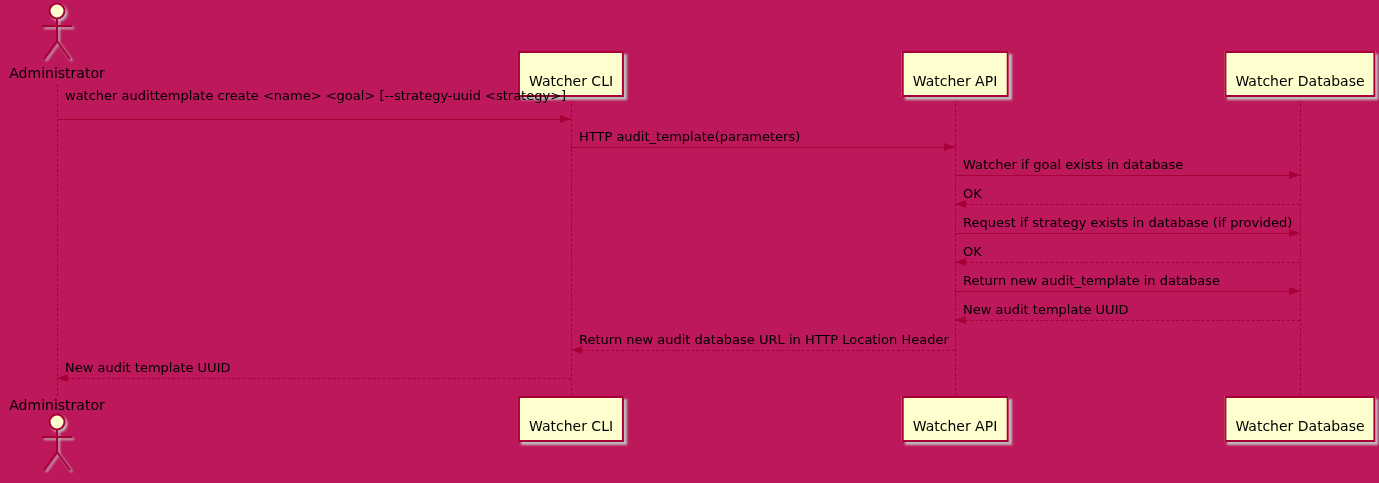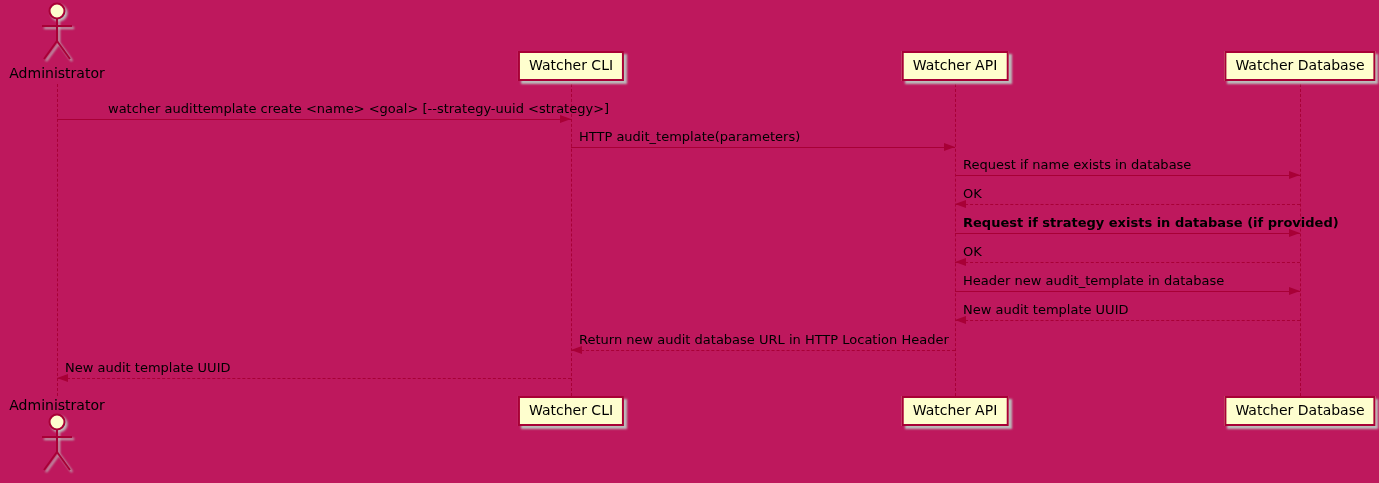--- a/index.html
+++ b/index.html
@@ -16,21 +16,21 @@
     position: absolute;
     width: 0;
     border-left: 1px dashed #A80036;
   }
   .pbox {
     position: absolute;
     transform: translateX(-50%);
     background: #FEFECE;
     border: 2px solid #A80036;
     box-shadow: 3px 3px 2px #bbbbbb;
-    padding: 4px 9px 5px 9px;
+    padding: 20px 9px 5px 9px;
     font-size: 14px;
     color: #000000;
     white-space: nowrap;
     line-height: 17px;
   }
   .actor-label {
     position: absolute;
     transform: translateX(-50%);
     font-size: 14px;
     color: #000000;
@@ -97,51 +97,51 @@
       <div class="pbox" style="left: 571px; top: 396px;">Watcher CLI</div>
       <div class="pbox" style="left: 955px; top: 51px;">Watcher API</div>
       <div class="pbox" style="left: 955px; top: 396px;">Watcher API</div>
       <div class="pbox" style="left: 1300px; top: 51px;">Watcher Database</div>
       <div class="pbox" style="left: 1300px; top: 396px;">Watcher Database</div>
     </div>
   <div class="layer" id="layer-messages">
       <div class="">
         <div class="msg-line" style="left: 57px; top: 119px; width: 514px;"></div>
         <div class="arrowhead right" style="top: 115px; left: 560px;"></div>
-        <div class="msg-label" style="left: 65px; top: 101px; margin-left: 43px;">watcher audittemplate create &lt;name&gt; &lt;goal&gt; [--strategy-uuid &lt;strategy&gt;]</div>
+        <div class="msg-label" style="left: 65px; top: 88px;">watcher audittemplate create &lt;name&gt; &lt;goal&gt; [--strategy-uuid &lt;strategy&gt;]</div>
       </div>
       <div class="">
         <div class="msg-line" style="left: 571px; top: 147px; width: 384px;"></div>
         <div class="arrowhead right" style="top: 143px; left: 944px;"></div>
         <div class="msg-label" style="left: 579px; top: 129px;">HTTP audit_template(parameters)</div>
       </div>
       <div class="">
         <div class="msg-line" style="left: 955px; top: 175px; width: 345px;"></div>
         <div class="arrowhead right" style="top: 171px; left: 1289px;"></div>
-        <div class="msg-label" style="left: 963px; top: 157px;">Request if name exists in database</div>
+        <div class="msg-label" style="left: 963px; top: 157px;">Watcher if goal exists in database</div>
       </div>
       <div class="">
         <div class="msg-line dashed" style="left: 955px; top: 204px; width: 345px;"></div>
         <div class="arrowhead left" style="top: 200px; left: 955px;"></div>
         <div class="msg-label" style="left: 963px; top: 186px;">OK</div>
       </div>
       <div class="">
         <div class="msg-line" style="left: 955px; top: 233px; width: 345px;"></div>
         <div class="arrowhead right" style="top: 229px; left: 1289px;"></div>
-        <div class="msg-label" style="left: 963px; top: 215px; font-weight: bold;">Request if strategy exists in database (if provided)</div>
+        <div class="msg-label" style="left: 963px; top: 215px;">Request if strategy exists in database (if provided)</div>
       </div>
       <div class="">
         <div class="msg-line dashed" style="left: 955px; top: 262px; width: 345px;"></div>
         <div class="arrowhead left" style="top: 258px; left: 955px;"></div>
         <div class="msg-label" style="left: 963px; top: 244px;">OK</div>
       </div>
       <div class="">
         <div class="msg-line" style="left: 955px; top: 291px; width: 345px;"></div>
         <div class="arrowhead right" style="top: 287px; left: 1289px;"></div>
-        <div class="msg-label" style="left: 963px; top: 273px;">Header new audit_template in database</div>
+        <div class="msg-label" style="left: 963px; top: 273px;">Return new audit_template in database</div>
       </div>
       <div class="">
         <div class="msg-line dashed" style="left: 955px; top: 320px; width: 345px;"></div>
         <div class="arrowhead left" style="top: 316px; left: 955px;"></div>
         <div class="msg-label" style="left: 963px; top: 302px;">New audit template UUID</div>
       </div>
       <div class="">
         <div class="msg-line dashed" style="left: 571px; top: 350px; width: 384px;"></div>
         <div class="arrowhead left" style="top: 346px; left: 571px;"></div>
         <div class="msg-label" style="left: 579px; top: 332px;">Return new audit database URL in HTTP Location Header</div>

